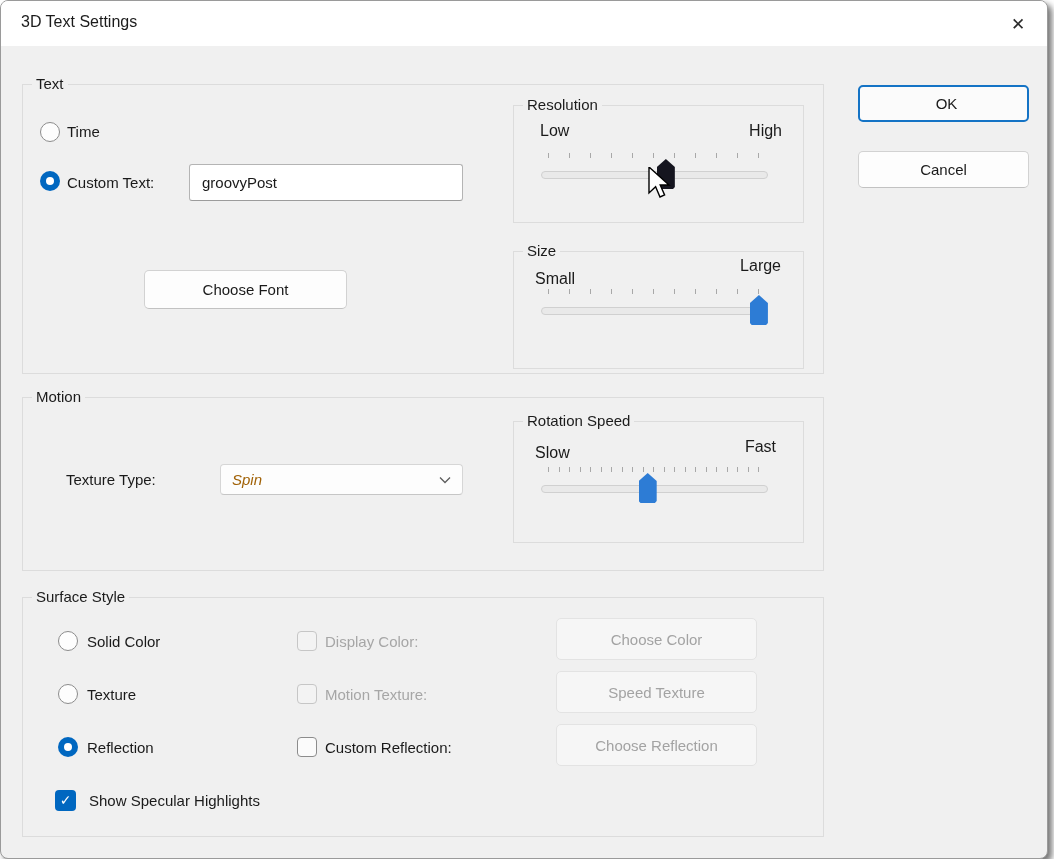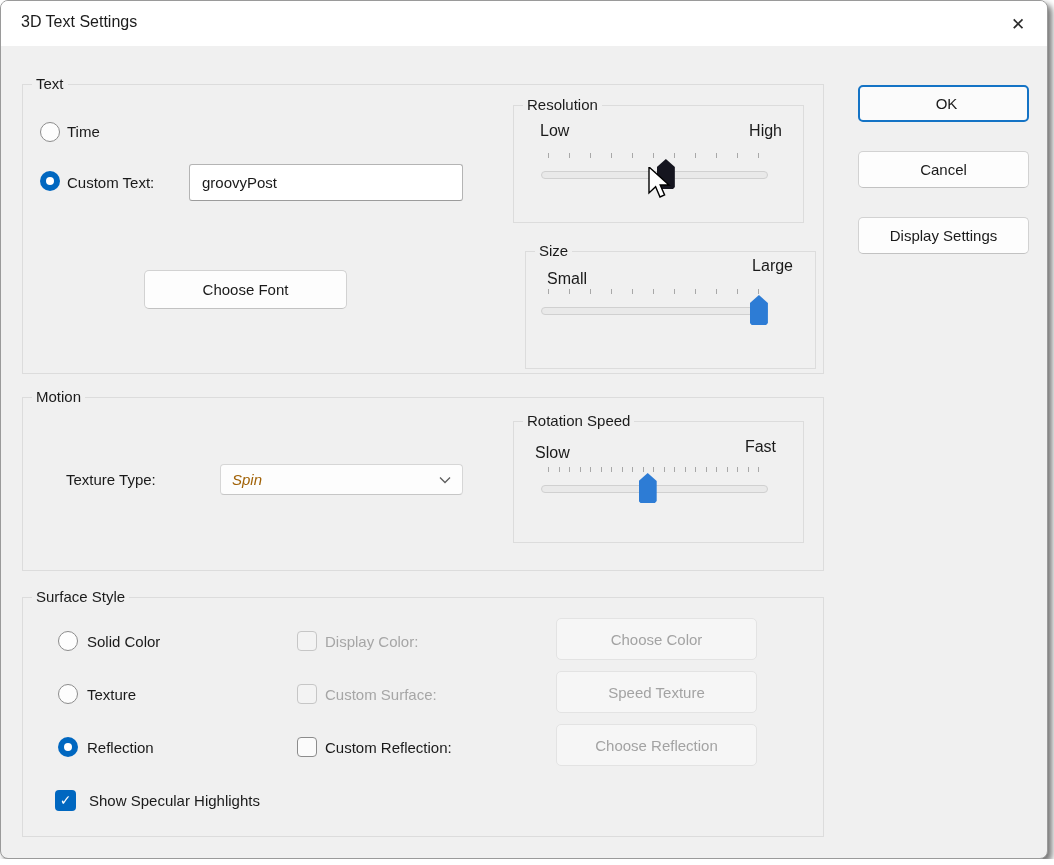--- a/index.html
+++ b/index.html
@@ -86,21 +86,21 @@
         <i class="tick"></i>
         <i class="tick"></i>
       </div>
     <div class="track"></div>
     <div class="thumb dark" style="left: 55%;"></div>
   </div>
   <svg class="cursor" style="left:646px;top:166px;" width="24" height="32" viewBox="0 0 24 32">
     <path d="M2 0 L2 26 L8.6 19.8 L13 30 L17.6 28 L13.2 18 L22 18 Z" fill="#ffffff" stroke="#000000" stroke-width="1.4"></path>
   </svg>
 
-  <div class="group" style="left:512px;top:250px;width:291px;height:118px;margin-left:12px;">
+  <div class="group" style="left:512px;top:250px;width:291px;height:118px;">
     <span class="group-label">Size</span>
     <span class="minmax" style="left:21px;top:18px;">Small</span>
     <span class="minmax" style="right:22px;top:5px;">Large</span>
   </div>
   <div class="slider-wrap" style="left:540px;top:286px;">
     <div class="ticks">
         <i class="tick"></i>
         <i class="tick"></i>
         <i class="tick"></i>
         <i class="tick"></i>
@@ -168,29 +168,28 @@
 
   <span class="radio" style="left:57px;top:630px;"></span>
   <span class="lbl" style="left:86px;top:632px;">Solid Color</span>
   <span class="checkbox disabled" style="left:296px;top:630px;"></span>
   <span class="lbl dim" style="left:324px;top:632px;">Display Color:</span>
   <button class="btn disabled" style="left:555px;top:617px;width:201px;height:42px;">Choose Color</button>
 
   <span class="radio" style="left:57px;top:683px;"></span>
   <span class="lbl" style="left:86px;top:685px;">Texture</span>
   <span class="checkbox disabled" style="left:296px;top:683px;"></span>
-  <span class="lbl dim" style="left:324px;top:685px;">Custom Surface:</span>
+  <span class="lbl dim" style="left:324px;top:685px;">Motion Texture:</span>
   <button class="btn disabled" style="left:555px;top:670px;width:201px;height:42px;">Speed Texture</button>
 
   <span class="radio checked" style="left:57px;top:736px;"></span>
   <span class="lbl" style="left:86px;top:738px;">Reflection</span>
   <span class="checkbox" style="left:296px;top:736px;"></span>
   <span class="lbl" style="left:324px;top:738px;">Custom Reflection:</span>
   <button class="btn disabled" style="left:555px;top:723px;width:201px;height:42px;">Choose Reflection</button>
 
   <span class="checkbox checked" style="left:54px;top:789px;">✓</span>
   <span class="lbl" style="left:88px;top:791px;">Show Specular Highlights</span>
 
   <button class="btn default" style="left:857px;top:84px;width:171px;height:37px;padding-left:12px;">OK</button>
   <button class="btn" style="left:857px;top:150px;width:171px;height:37px;">Cancel</button>
-  <button class="btn" style="left:857px;top:216px;width:171px;height:37px;">Display Settings</button>
 
 </div>
 
 </body></html>

